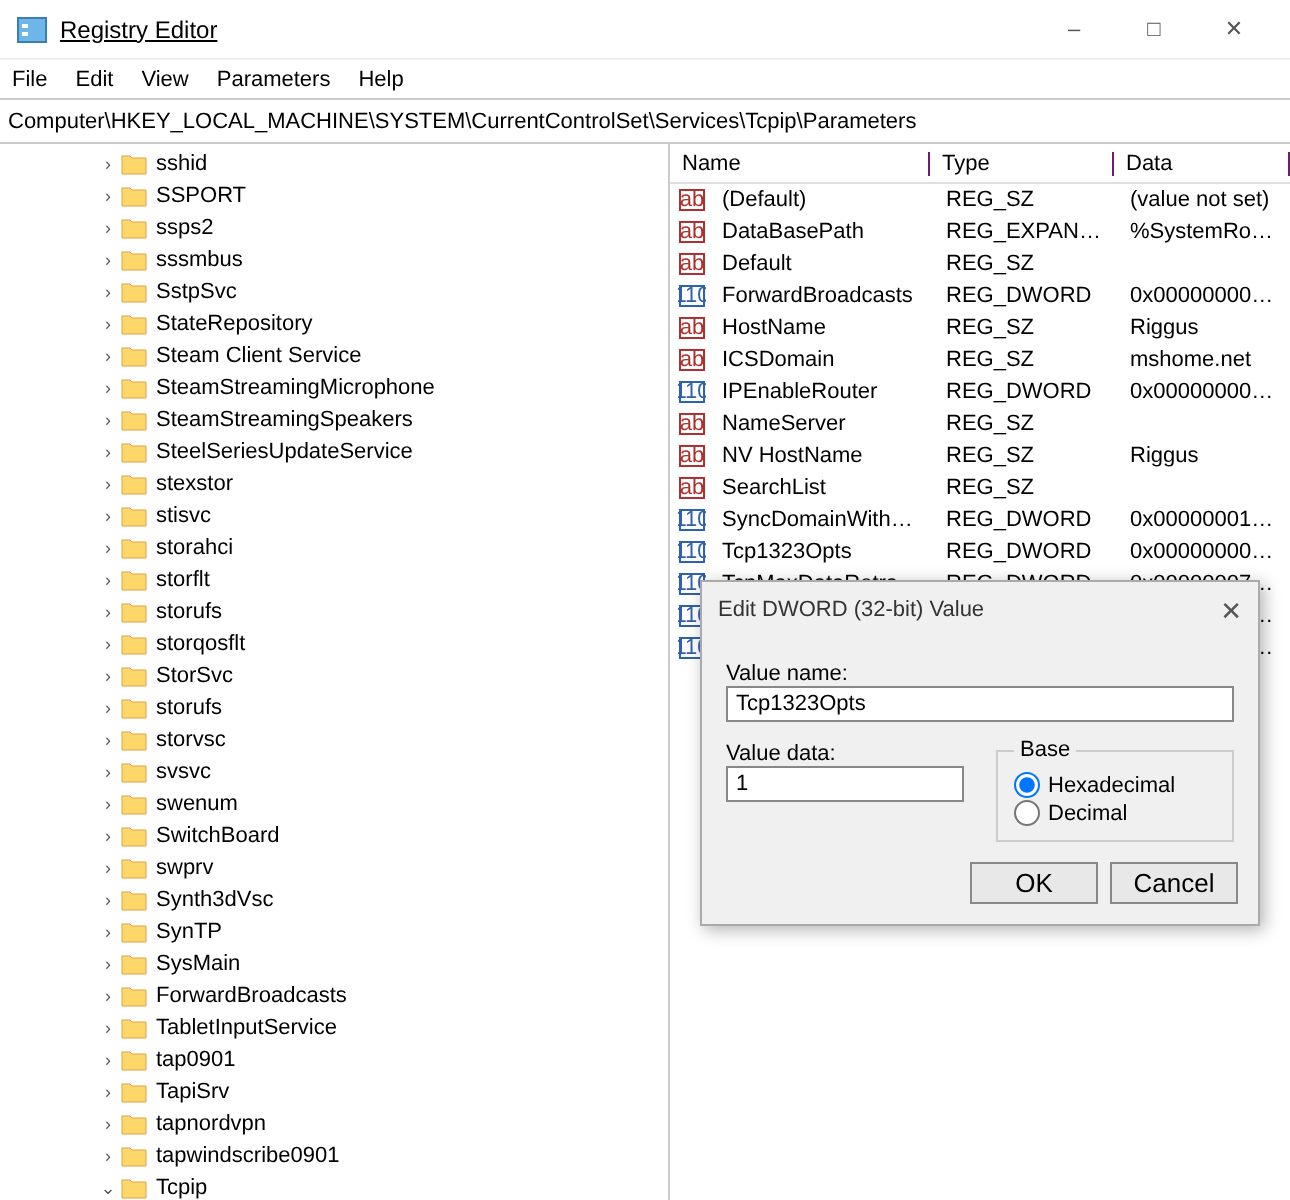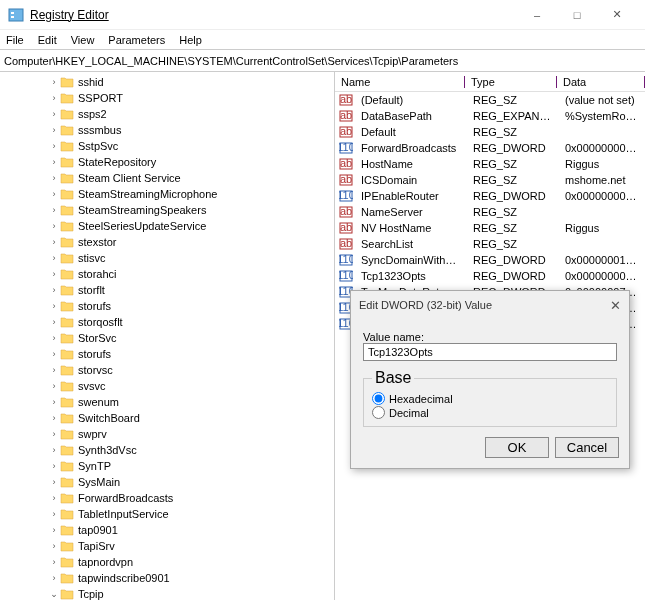--- a/index.html
+++ b/index.html
@@ -30,21 +30,21 @@
 .vrow .vicon { width: 14px; height: 14px; margin-left: 4px; margin-right: 2px; flex-shrink: 0; }
 .dialog { position: absolute; background: #f0f0f0; border: 1px solid #aaa; box-shadow: 2px 2px 8px rgba(0,0,0,0.3); top: 290px; left: 350px; width: 280px; }
 .dialog-title { height: 28px; display: flex; align-items: center; padding: 0 8px; font-size: 12px; color: #333; }
 .dialog-title .close { margin-left: auto; color: #555; font-size: 13px; }
 .dialog-body { padding: 8px 12px 4px; }
 .dlabel { font-size: 11px; margin-top: 4px; }
 .dinput { width: 100%; border: 1px solid #888; padding: 2px 4px; font-size: 11px; background: #fff; }
 .drow { display: flex; gap: 16px; margin-top: 6px; }
 .dcol { flex: 1; }
 .radio-grp { border: 1px solid #ccc; padding: 4px 8px 6px; margin-top: 2px; }
-.radio-grp legend { font-size: 16px; padding: 0 3px; margin-top: 24px; }
+.radio-grp legend { font-size: 11px; padding: 0 3px; margin-top: 24px; }
 .radio-item { display: flex; align-items: center; gap: 4px; font-size: 11px; margin: 1px 0; }
 .dialog-foot { display: flex; justify-content: flex-end; gap: 6px; padding: 6px 10px 10px; }
 .dbtn { min-width: 64px; padding: 2px 10px; border: 1px solid #888; background: #e8e8e8; font-size: 13px; text-align: center; }
 svg.folder { fill: #ffd86b; stroke: #d9a441; stroke-width: 0.5; }
 </style>
 </head>
 <body>
 
 <div class="titlebar">
   <svg class="icon" viewBox="0 0 16 16">
@@ -488,20 +488,24 @@
 <div class="dialog">
   <div class="dialog-title">
     <span>Edit DWORD (32-bit) Value</span>
     <span class="close">✕</span>
   </div>
   <div class="dialog-body">
     <div class="dlabel">Value name:</div>
     <input class="dinput" readonly="" value="Tcp1323Opts" style="">
     <div class="drow">
       <div class="dcol">
+        <div class="dlabel">Value data:</div>
+        <input class="dinput" value="1" style="">
+      </div>
+      <div class="dcol">
         <fieldset class="radio-grp">
           <legend>Base</legend>
           <label class="radio-item">
             <input type="radio" name="base" checked="" style="">
             <span>Hexadecimal</span>
           </label>
           <label class="radio-item">
             <input type="radio" name="base" style="">
             <span>Decimal</span>
           </label>

